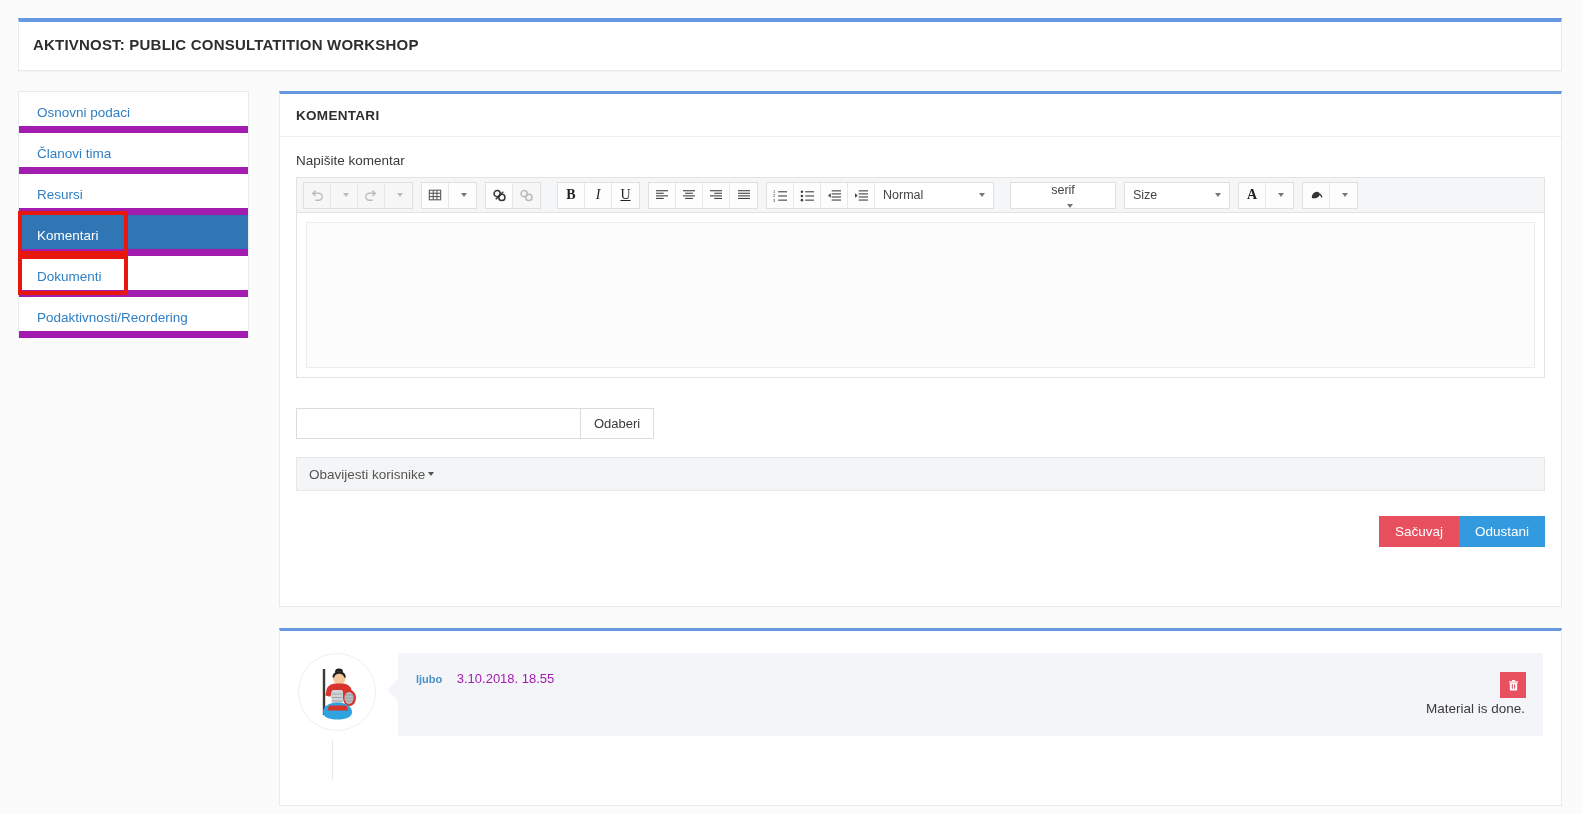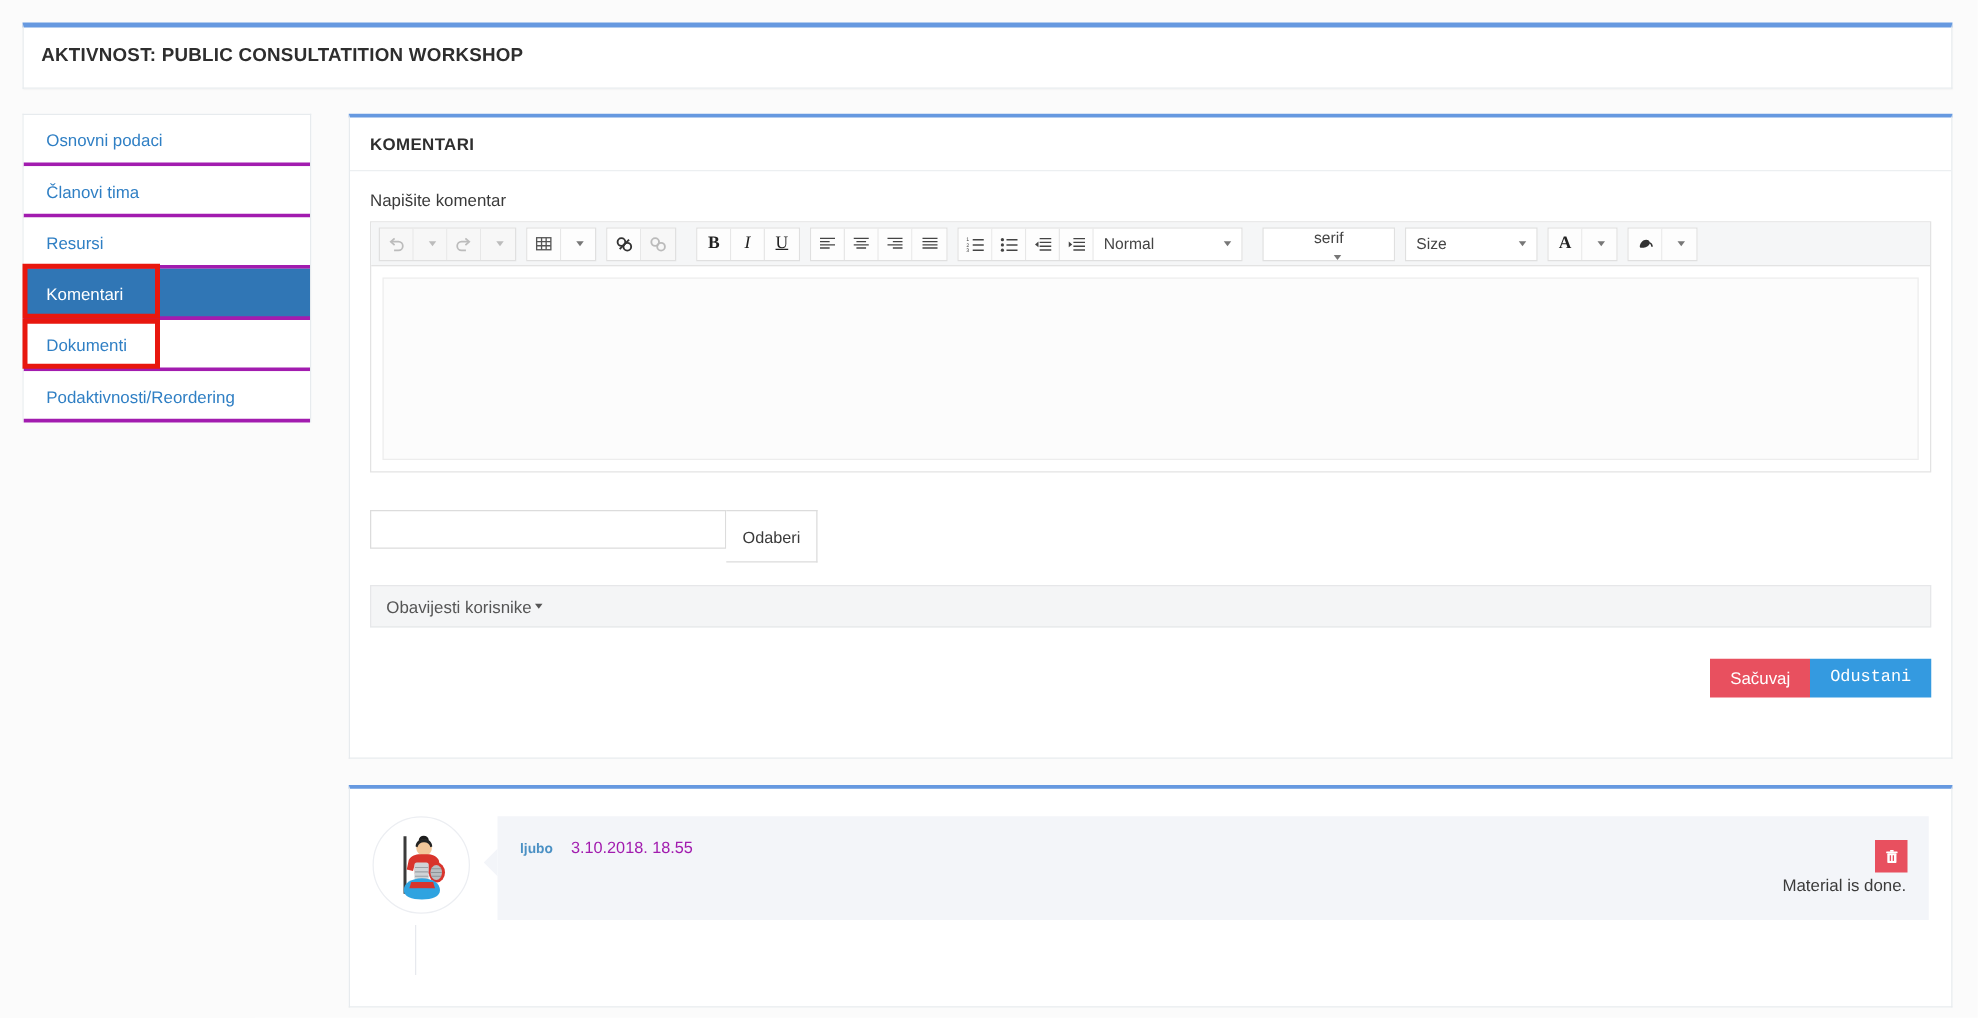--- a/index.html
+++ b/index.html
@@ -47,21 +47,21 @@
     background: #ffffff;
     border: 1px solid #e7ebee;
     border-bottom: none;
   }
   .side-item {
     height: 41px;
     line-height: 41px;
     padding-left: 18px;
     font-size: 13.5px;
     color: #2f7fc4;
-    border-bottom: 3px solid #a21caf;
+    border-bottom: 7px solid #a21caf;
     cursor: pointer;
     white-space: nowrap;
     background: #fff;
   }
   .side-item.active {
     background: #3076b5;
     color: #ffffff;
   }
 
   
@@ -178,21 +178,21 @@
     align-items: stretch;
     margin-top: 30px;
   }
   .file-input {
     width: 285px;
     height: 31px;
     border: 1px solid #dcdcdc;
     background: #fff;
   }
   .file-btn {
-    height: 42px;
+    height: 31px;
     padding: 0 13px;
     border: 1px solid #dcdcdc;
     border-left: none;
     background: #fff;
     font-size: 13px;
     color: #3a3a3a;
     display: flex;
     align-items: center;
     cursor: pointer;
   }
@@ -223,21 +223,21 @@
     padding: 0 16px;
     border: none;
     color: #fff;
     font-size: 13.5px;
     display: flex;
     align-items: center;
     cursor: pointer;
     font-family: "Liberation Sans", sans-serif;
   }
   .btn-save   { background: #e8505f; }
-  .btn-cancel { background: #349ae0; font-family: Liberation Mono, monospace; }
+  .btn-cancel { background: #349ae0; }
 
   
   .comments-panel {
     position: absolute;
     left: 279px; top: 628px;
     width: 1283px;
     height: 178px;
     background: #ffffff;
     border: 1px solid #e7ebee;
     border-top: 3px solid #6699e0;

